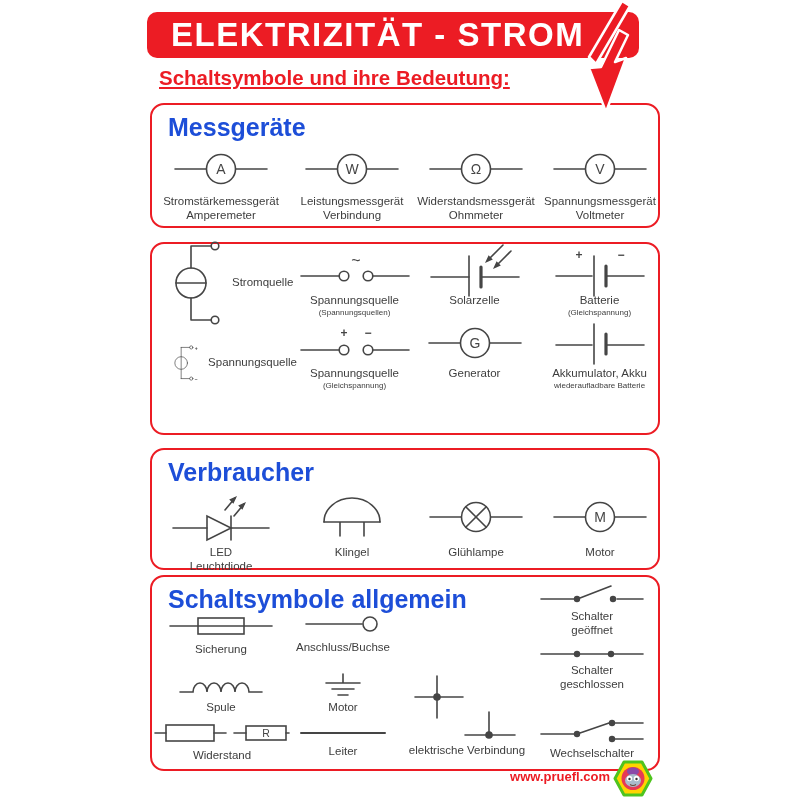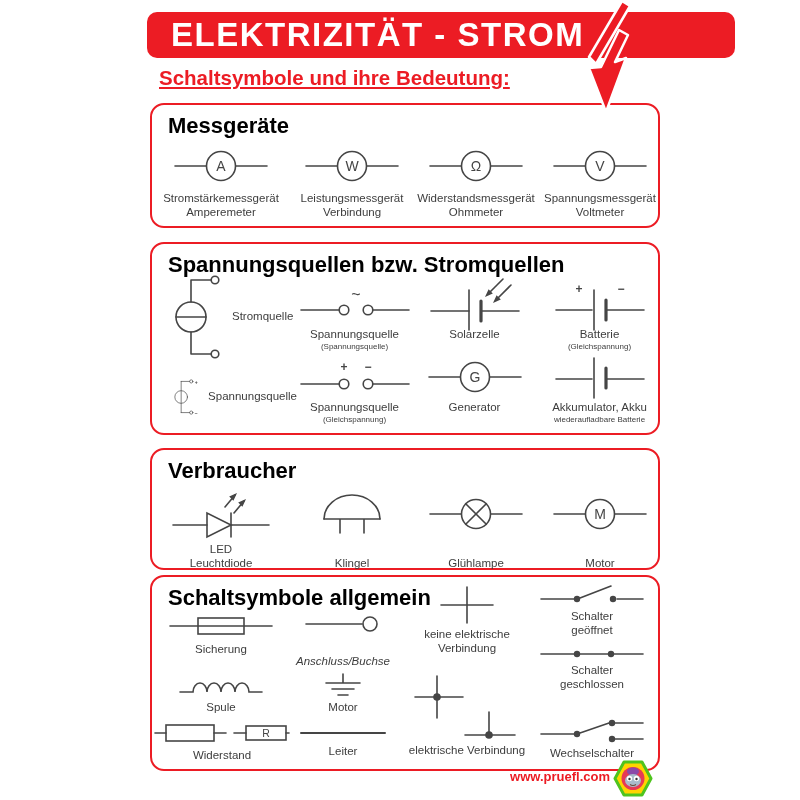--- a/index.html
+++ b/index.html
@@ -1,37 +1,37 @@
 <!DOCTYPE html>
 <html><head>
 <meta charset="utf-8">
 <style>
   html,body{margin:0;padding:0;background:#fff;}
   .page{position:relative;width:800px;height:800px;background:#ffffff;overflow:hidden;
         font-family:"Liberation Sans",sans-serif;color:#3d3d3d;}
   
-  .header-bar{position:absolute;left:147px;top:12px;width:588px;height:46px;background:#ec1c24;
+  .header-bar{position:absolute;left:147px;top:12px;width:492px;height:46px;background:#ec1c24;
               border-radius:10px;display:flex;align-items:center;padding-left:24px;box-sizing:border-box;}
   .header-title{color:#ffffff;font-size:33px;font-weight:bold;letter-spacing:1.5px;white-space:nowrap;}
   .bolt{position:absolute;left:578px;top:0px;z-index:5;}
   .subtitle{position:absolute;left:159px;top:66px;color:#ec1c24;font-size:20.5px;font-weight:bold;text-decoration:underline;}
   
   .box{position:absolute;left:150px;width:510px;border:2px solid #ec1c24;border-radius:14px;
        box-sizing:border-box;background:#fff;}
-  .box-title{color:#000000;font-size:22px;font-weight:bold;margin:8px 12px 0 16px;}
+  .box-title{color:#1d4ed8;font-size:25px;font-weight:bold;margin:8px 12px 0 16px;}
   #box-mess{top:103px;height:125px;}
   #box-quellen{top:242px;height:193px;}
   #box-verbraucher{top:448px;height:122px;}
   #box-allgemein{top:575px;height:196px;}
   
   .grid4{display:grid;grid-template-columns:138px 124px 124px 124px;margin-top:4px;}
   .gitem{display:flex;flex-direction:column;align-items:center;}
   .symslot{display:flex;align-items:center;justify-content:center;height:46px;}
   #box-verbraucher .symslot{height:52px;}
-  .lblslot{display:flex;flex-direction:column;justify-content:flex-end;align-items:center;min-height:27px;margin-top:3px;}
+  .lblslot{display:flex;flex-direction:column;justify-content:flex-start;align-items:center;min-height:27px;margin-top:3px;}
   .lbl{font-size:11.5px;line-height:13.5px;color:#3d3d3d;text-align:center;white-space:nowrap;}
   .sub{font-size:8px;line-height:9px;color:#3d3d3d;text-align:center;white-space:nowrap;}
   
   .qgrid{display:grid;grid-template-columns:145px 115px 125px 125px;grid-template-rows:73px 88px;margin-top:2px;}
   .qcell{display:flex;flex-direction:column;align-items:center;}
   .qcell .symslot{height:48px;}
   .qside{display:flex;flex-direction:row;align-items:center;gap:8px;padding-left:22px;grid-row:span 1;}
   
   .aitem{position:absolute;width:132px;display:flex;flex-direction:column;align-items:center;}
   
@@ -119,21 +119,20 @@
         <div class="lblslot">
           <span class="lbl">Spannungsmessgerät</span>
           <span class="lbl">Voltmeter</span>
         </div>
       </div>
 
     </div>
   </div>
 
   <div class="box" id="box-quellen">
-    <div class="box-title">Spannungsquellen bzw. Stromquellen</div>
     <div class="qgrid">
 
       <div class="qside">
         <svg width="50" height="88" viewBox="0 0 50 88">
           <circle class="s" cx="41" cy="7" r="3.8"></circle>
             <path class="s" d="M37 7 H17 M17 7 V29"></path>
           <circle class="s" cx="17" cy="44" r="15"></circle>
             <path class="s" d="M2 44 H32"></path>
           <path class="s" d="M17 59 V81 M17 81 H37"></path>
             <circle class="s" cx="41" cy="81" r="3.8"></circle>
@@ -144,21 +143,21 @@
       <div class="qcell">
         <div class="symslot">
           <svg width="112" height="36" viewBox="0 0 112 36">
             <path class="s" d="M2 24 H40 M74 24 H110"></path>
             <circle class="s" cx="45" cy="24" r="4.8"></circle>
               <circle class="s" cx="69" cy="24" r="4.8"></circle>
             <text class="glyph tilde" x="57" y="14">~</text>
           </svg>
         </div>
         <span class="lbl">Spannungsquelle</span>
-        <span class="sub">(Spannungsquelle)</span>
+        <span class="sub">(Spannungsquellen)</span>
       </div>
 
       <div class="qcell">
         <div class="symslot">
           <svg width="104" height="54" viewBox="0 0 104 54">
             <path class="s" d="M8 34 H46 M58 34 H96"></path>
             <path class="s" d="M46 13 V53"></path>
               <path class="s thick" d="M58 24 V44"></path>
             <path class="s" d="M80 2 L66 16 M88 8 L74 22"></path>
             <polygon class="dot" points="62,20 69.8,16.4 65.6,12.2"></polygon>
@@ -307,32 +306,23 @@
           <rect class="s" x="32" y="4" width="46" height="16"></rect>
       </svg>
       <span class="lbl" style="margin-top:5px;">Sicherung</span>
     </div>
 
     <div class="aitem" style="left:125px;top:38px;">
       <svg width="90" height="18" viewBox="0 0 90 18">
         <path class="s" d="M8 9 H64"></path>
           <circle class="s" cx="72" cy="9" r="7"></circle>
       </svg>
-      <span class="lbl" style="margin-top:22px;font-style:italic;">Anschluss/Buchse</span>
-    </div>
-
-    <div class="aitem" style="left:249px;top:8px;">
-      <svg width="64" height="40" viewBox="0 0 64 40">
-        <path class="s" d="M32 2 V38 M6 20 H58"></path>
-      </svg>
-      <div class="lblslot">
-        <span class="lbl">keine elektrische</span>
-        <span class="lbl">Verbindung</span>
-      </div>
-    </div>
+      <span class="lbl" style="margin-top:8px;">Anschluss/Buchse</span>
+    </div>
+
 
     <div class="aitem" style="left:374px;top:2px;">
       <svg width="110" height="28" viewBox="0 0 110 28">
         <path class="s" d="M4 20 H37 M80 20 H106"></path>
         <circle class="dot" cx="40" cy="20" r="3.2"></circle>
           <circle class="dot" cx="76" cy="20" r="3.2"></circle>
         <path class="s" d="M43 19 L74 7"></path>
       </svg>
       <div class="lblslot">
         <span class="lbl">Schalter</span>

